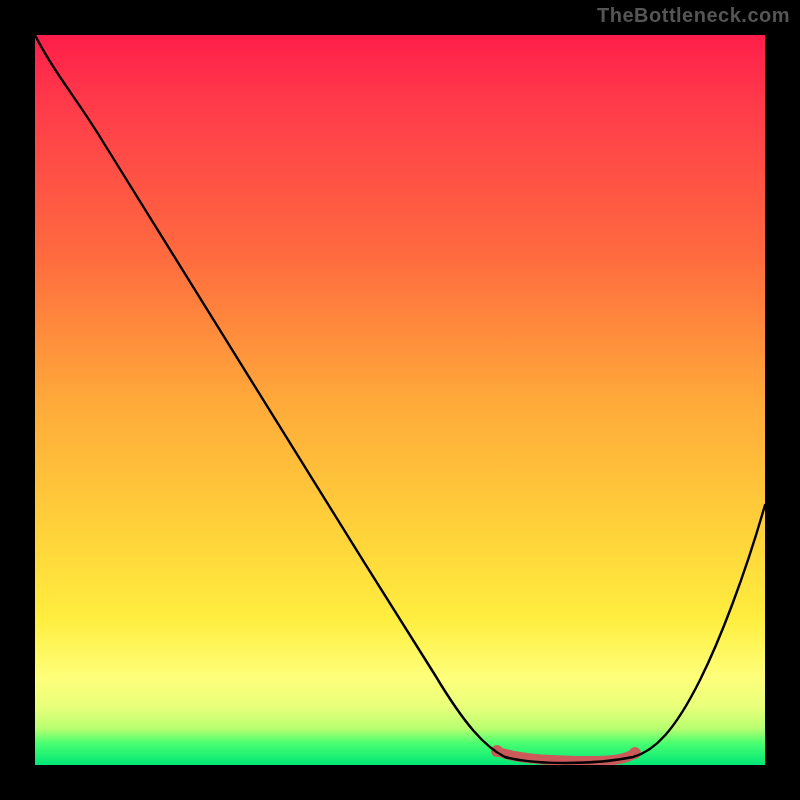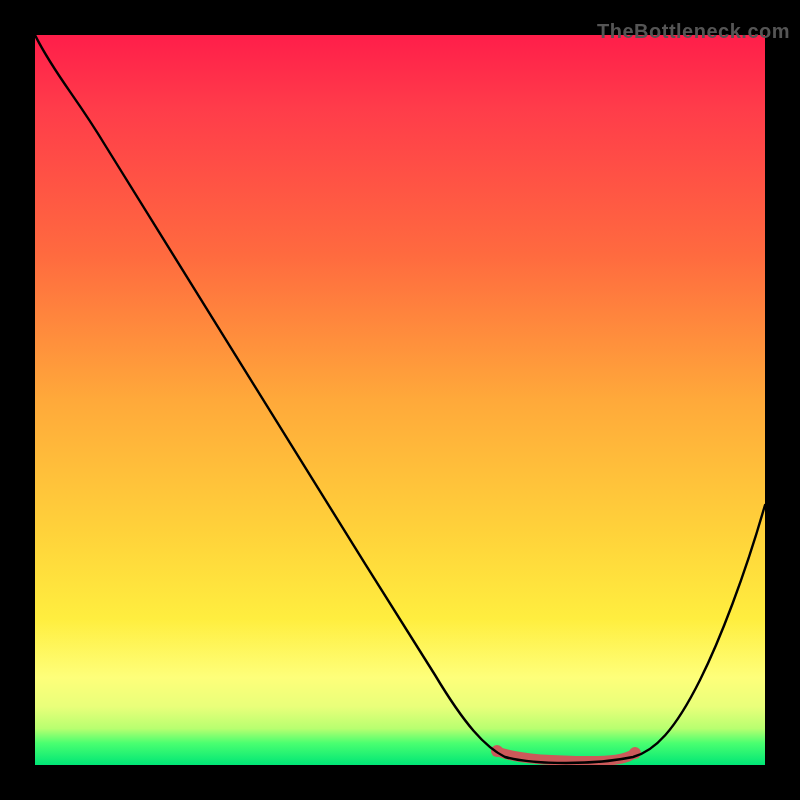--- a/index.html
+++ b/index.html
@@ -12,21 +12,21 @@
     overflow: hidden;
   }
   .frame {
     position: relative;
     width: 800px;
     height: 800px;
     background: #000;
   }
   .watermark {
     position: absolute;
-    top: 20px;
+    top: 4px;
     right: 10px;
     color: #555;
     font-size: 20px;
     font-weight: 600;
     letter-spacing: 0.5px;
     z-index: 5;
   }
   .plot {
     position: absolute;
     left: 35px;

